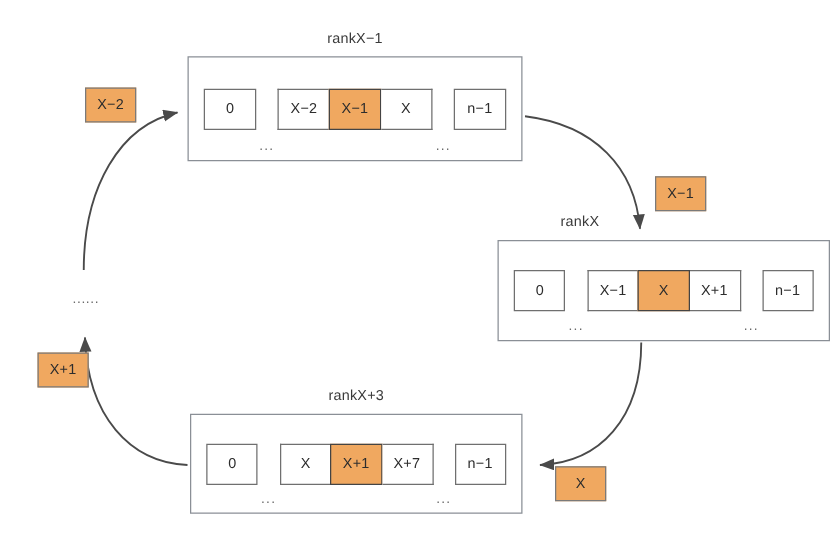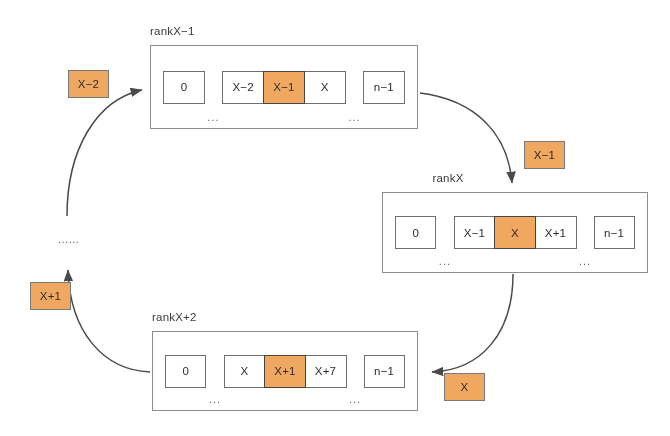--- a/index.html
+++ b/index.html
@@ -31,20 +31,21 @@
   }
   
   .rank-group {
     position: absolute;
   }
   .rank-title {
     position: absolute;
     top: -20px;
     left: 0;
     width: 100%;
+    text-align: center;
     font-size: 11.5px;
     letter-spacing: 0.2px;
     color: #3a3a3a;
     white-space: nowrap;
   }
   .rank-box {
     position: absolute;
     left: 0; top: 0;
     width: 100%;
     height: 100%;
@@ -143,38 +144,38 @@
       <div class="gap">...</div>
       <div class="cell adj-left">X−2</div>
       <div class="cell highlight">X−1</div>
       <div class="cell adj-right">X</div>
       <div class="gap">...</div>
       <div class="cell">n−1</div>
       <div class="spacer-lead"></div>
     </div>
   </div>
 
-  <div class="rank-group" style="left:382px; top:192px; width:266px; height:81px;">
+  <div class="rank-group" style="left:398px; top:192px; width:266px; height:81px;">
     <div class="rank-title" style="left:-24px; width:180px; text-align:center;">rankX</div>
     <div class="rank-box"></div>
     <div class="cells">
       <div class="spacer-lead"></div>
       <div class="cell">0</div>
       <div class="gap">...</div>
       <div class="cell adj-left">X−1</div>
       <div class="cell highlight">X</div>
       <div class="cell adj-right">X+1</div>
       <div class="gap">...</div>
       <div class="cell">n−1</div>
       <div class="spacer-lead"></div>
     </div>
   </div>
 
   <div class="rank-group" style="left:152px; top:331px; width:266px; height:80px;">
-    <div class="rank-title">rankX+2</div>
+    <div class="rank-title">rankX+3</div>
     <div class="rank-box"></div>
     <div class="cells">
       <div class="spacer-lead"></div>
       <div class="cell">0</div>
       <div class="gap">...</div>
       <div class="cell adj-left">X</div>
       <div class="cell highlight">X+1</div>
       <div class="cell adj-right">X+7</div>
       <div class="gap">...</div>
       <div class="cell">n−1</div>

